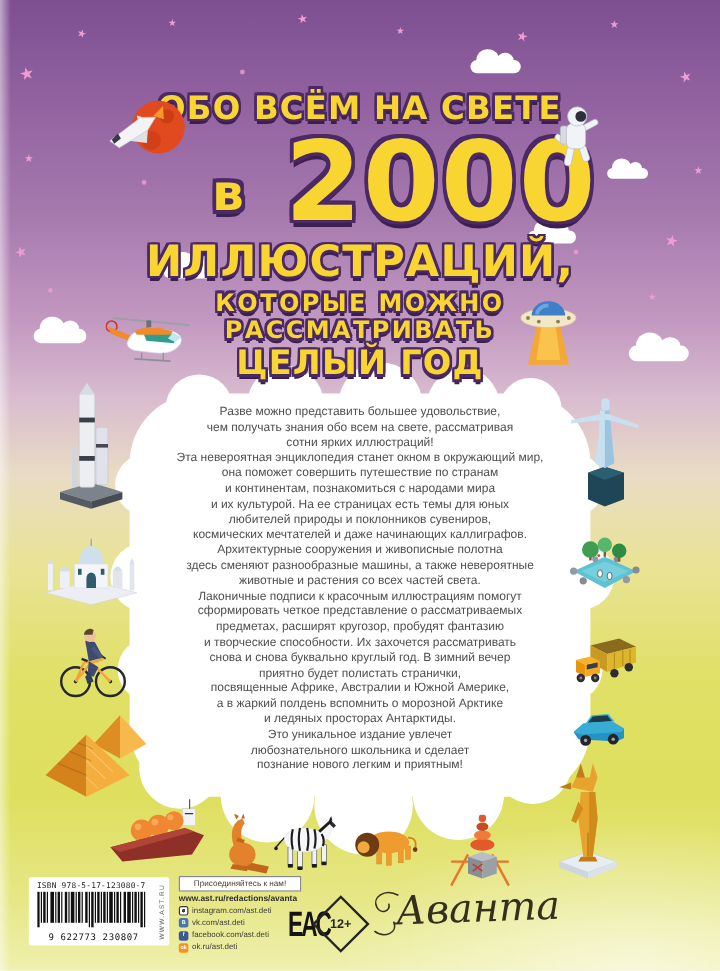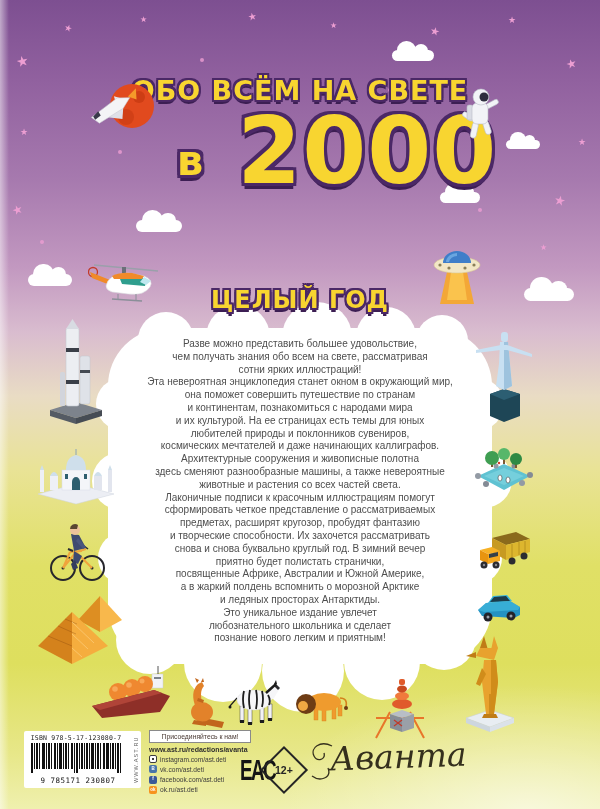--- a/index.html
+++ b/index.html
@@ -89,21 +89,24 @@
 
   <div class="cloud" style="left:392px;top:50px;width:42px;height:11px;"></div>
   <div class="cloud" style="left:506px;top:140px;width:34px;height:9px;"></div>
   <div class="cloud" style="left:136px;top:220px;width:46px;height:12px;"></div>
   <div class="cloud" style="left:440px;top:192px;width:40px;height:11px;"></div>
   <div class="cloud" style="left:28px;top:274px;width:44px;height:12px;"></div>
   <div class="cloud" style="left:524px;top:288px;width:50px;height:13px;"></div>
 
   <div class="ttl" style="top:75px;font-size:27px;">ОБО ВСЁМ НА СВЕТЕ</div>
   <div class="ttl ttl-big" style="top:108px;font-size:92px;line-height:.95;margin-left:37px;"><span style="font-size:42px;vertical-align:8px;">в</span> <span>2000</span></div>
-  <div class="ttl" style="top:286px;font-size:24px;">ЦЕЛЫЙ ГОД</div>
+  <div class="ttl" style="top:198px;font-size:36px;">ИЛЛЮСТРАЦИЙ,</div>
+  <div class="ttl" style="top:240px;font-size:20px;letter-spacing:2px;">КОТОРЫЕ МОЖНО</div>
+  <div class="ttl" style="top:263px;font-size:20px;letter-spacing:2px;">РАССМАТРИВАТЬ</div>
+  <div class="ttl" style="top:286px;font-size:28px;">ЦЕЛЫЙ ГОД</div>
 
   <div class="bubble"></div>
   <div class="bump" style="left:138px;top:312px;width:56px;height:56px;"></div>
   <div class="bump" style="left:206px;top:305px;width:64px;height:64px;"></div>
   <div class="bump" style="left:282px;top:302px;width:70px;height:70px;"></div>
   <div class="bump" style="left:356px;top:307px;width:60px;height:60px;"></div>
   <div class="bump" style="left:416px;top:315px;width:52px;height:52px;"></div>
   <div class="bump" style="left:96px;top:378px;width:52px;height:52px;"></div>
   <div class="bump" style="left:92px;top:452px;width:58px;height:58px;"></div>
   <div class="bump" style="left:98px;top:532px;width:52px;height:52px;"></div>
@@ -426,21 +429,21 @@
           <rect x="69" y="0" width="1" height="26"></rect>
         <rect x="72" y="0" width="2" height="26"></rect>
           <rect x="75" y="0" width="3" height="26"></rect>
           <rect x="79" y="0" width="1" height="26"></rect>
         <rect x="81" y="0" width="2" height="26"></rect>
           <rect x="84" y="0" width="1" height="26"></rect>
           <rect x="86" y="0" width="2" height="30"></rect>
         <rect x="89" y="0" width="1" height="30"></rect>
       </g>
     </svg>
-    <div class="bc-digits">9 785171 230807</div>
+    <div class="bc-digits">9 622773 230807</div>
     <div class="bc-site">WWW.AST.RU</div>
   </div>
 
   <div class="join">
     <div class="join-box">Присоединяйтесь к нам!</div>
     <div class="site-url">www.ast.ru/redactions/avanta</div>
     <div class="soc">
       <span class="si si-ig"></span>
       <span>instagram.com/ast.deti</span>
     </div>

